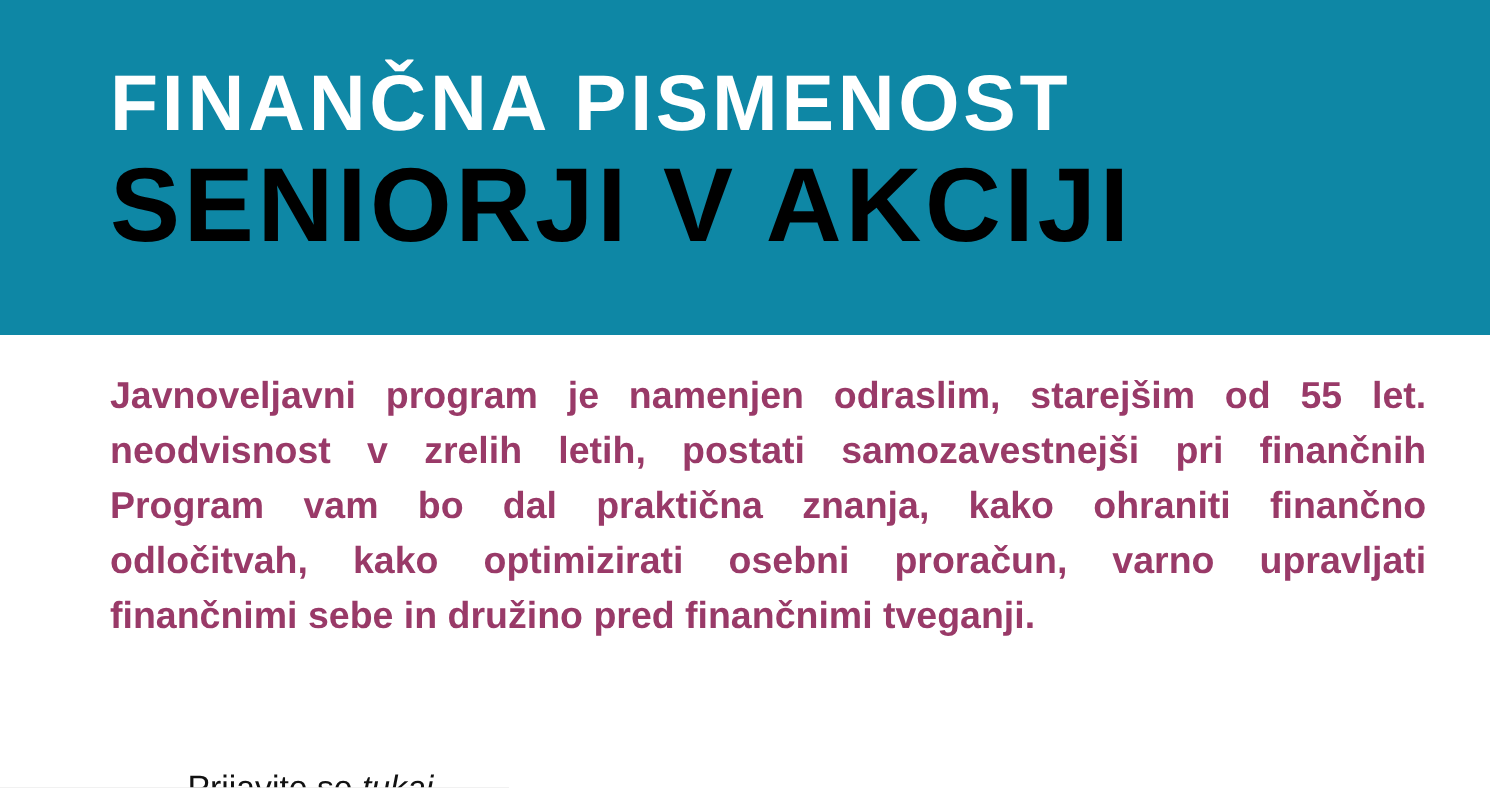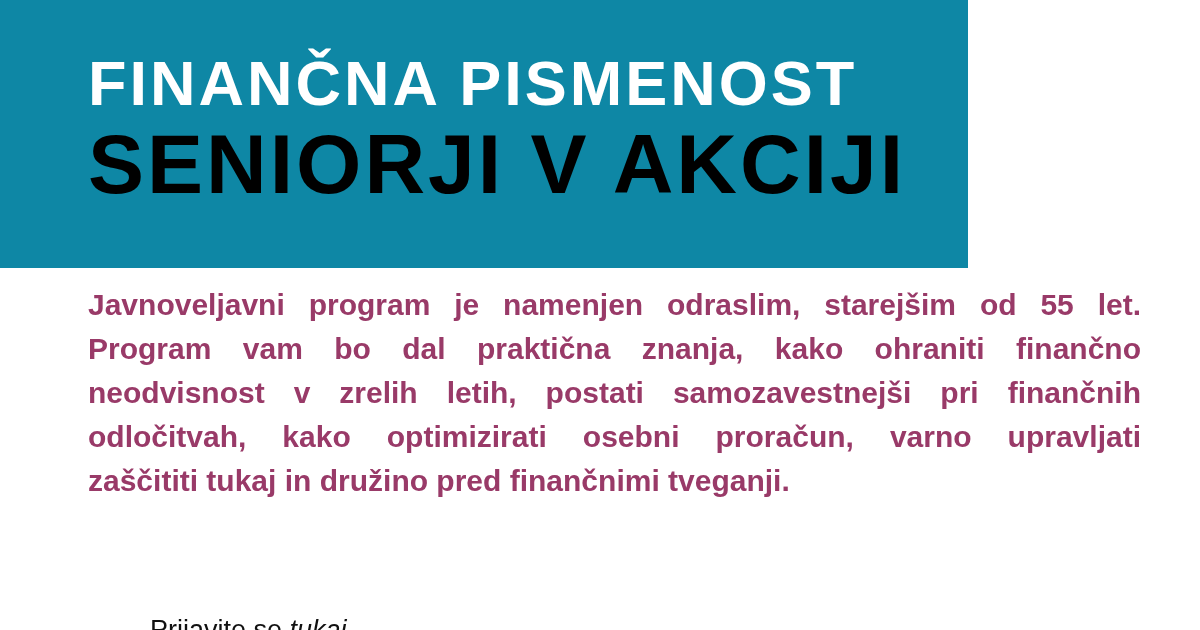--- a/index.html
+++ b/index.html
@@ -11,35 +11,35 @@
   html,body{margin:0;padding:0;background:#e8e8e8;}
   .canvas{
     position:relative;
     width:1200px;height:630px;
     background:var(--paper);
     overflow:hidden;
     font-family:"Liberation Sans","DejaVu Sans",sans-serif;
   }
   .hero{
     position:absolute;top:0;left:0;
-    width:968px;height:268px;
+    width:1192px;height:268px;
     background:var(--teal);
   }
   .hero-title-1{
     position:absolute;left:88px;top:52px;
     font-size:63px;font-weight:700;letter-spacing:3px;
     line-height:1;color:#ffffff;white-space:nowrap;
   }
   .hero-title-2{
     position:absolute;left:88px;top:122px;
     font-size:84px;font-weight:700;letter-spacing:3px;
     line-height:1;color:#000000;white-space:nowrap;
   }
   .description{
-    position:absolute;left:88px;top:283px;width:1053px;
+    position:absolute;left:88px;top:295px;width:1053px;
     color:var(--magenta);
     font-size:30px;font-weight:700;line-height:44px;
   }
   .jline{
     text-align:justify;
     text-align-last:justify;
   }
   .line-last{text-align:left;}
   .cta{
     position:absolute;left:150px;top:617px;
@@ -53,23 +53,23 @@
 
 <div class="canvas">
 
   <header class="hero">
     <div class="hero-title-1">FINANČNA PISMENOST</div>
     <div class="hero-title-2">SENIORJI V AKCIJI</div>
   </header>
 
   <main class="description">
     <div class="jline">Javnoveljavni program je namenjen odraslim, starejšim od 55 let.</div>
+    <div class="jline">neodvisnost v zrelih letih, postati samozavestnejši pri finančnih</div>
     <div class="jline">Program vam bo dal praktična znanja, kako ohraniti finančno</div>
-    <div class="jline">neodvisnost v zrelih letih, postati samozavestnejši pri finančnih</div>
     <div class="jline">odločitvah, kako optimizirati osebni proračun, varno upravljati</div>
-    <div class="line-last">zaščititi tukaj in družino pred finančnimi tveganji.</div>
+    <div class="line-last">finančnimi sebe in družino pred finančnimi tveganji.</div>
   </main>
 
   <div class="cta">
     <span>Prijavite se </span><em class="cta-link">tukaj</em>
   </div>
 
 </div>
 
 </body></html>

